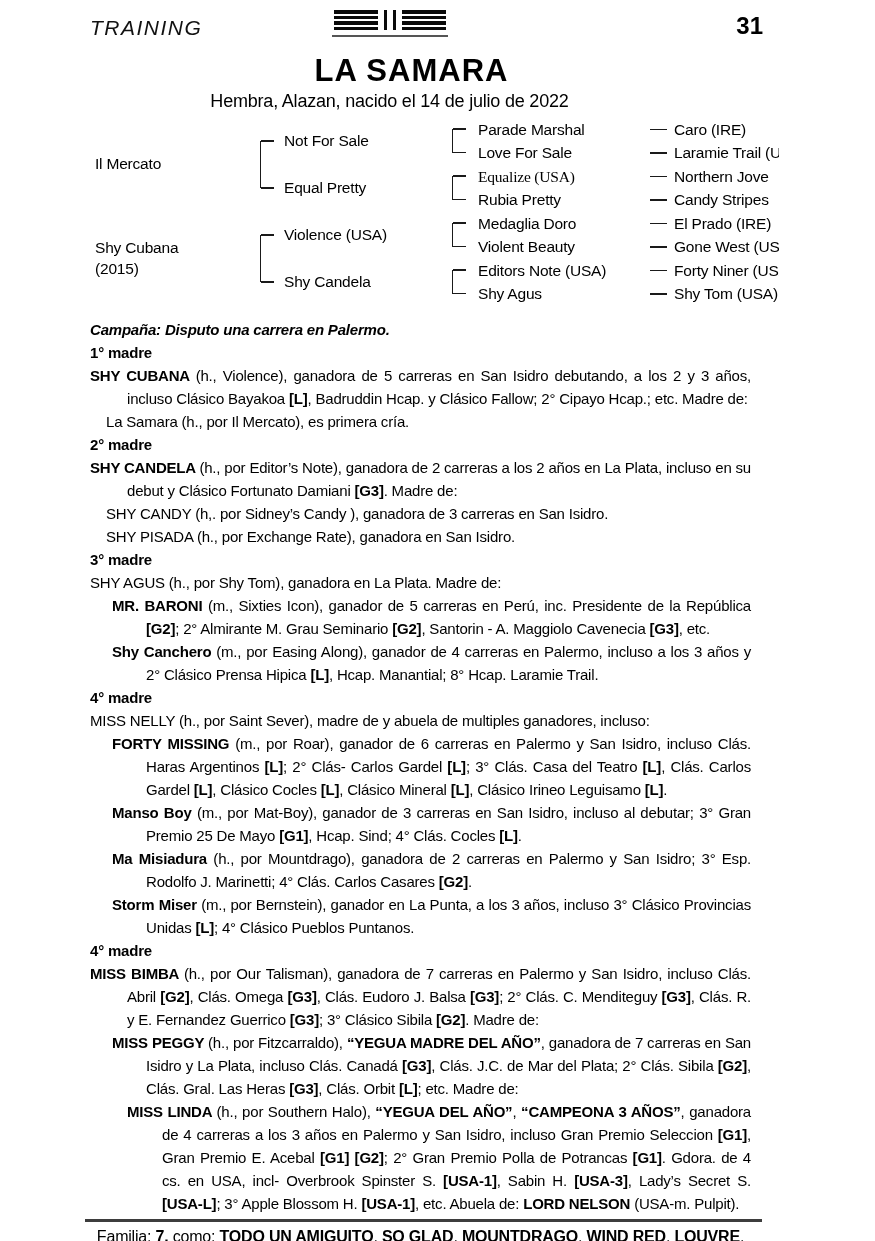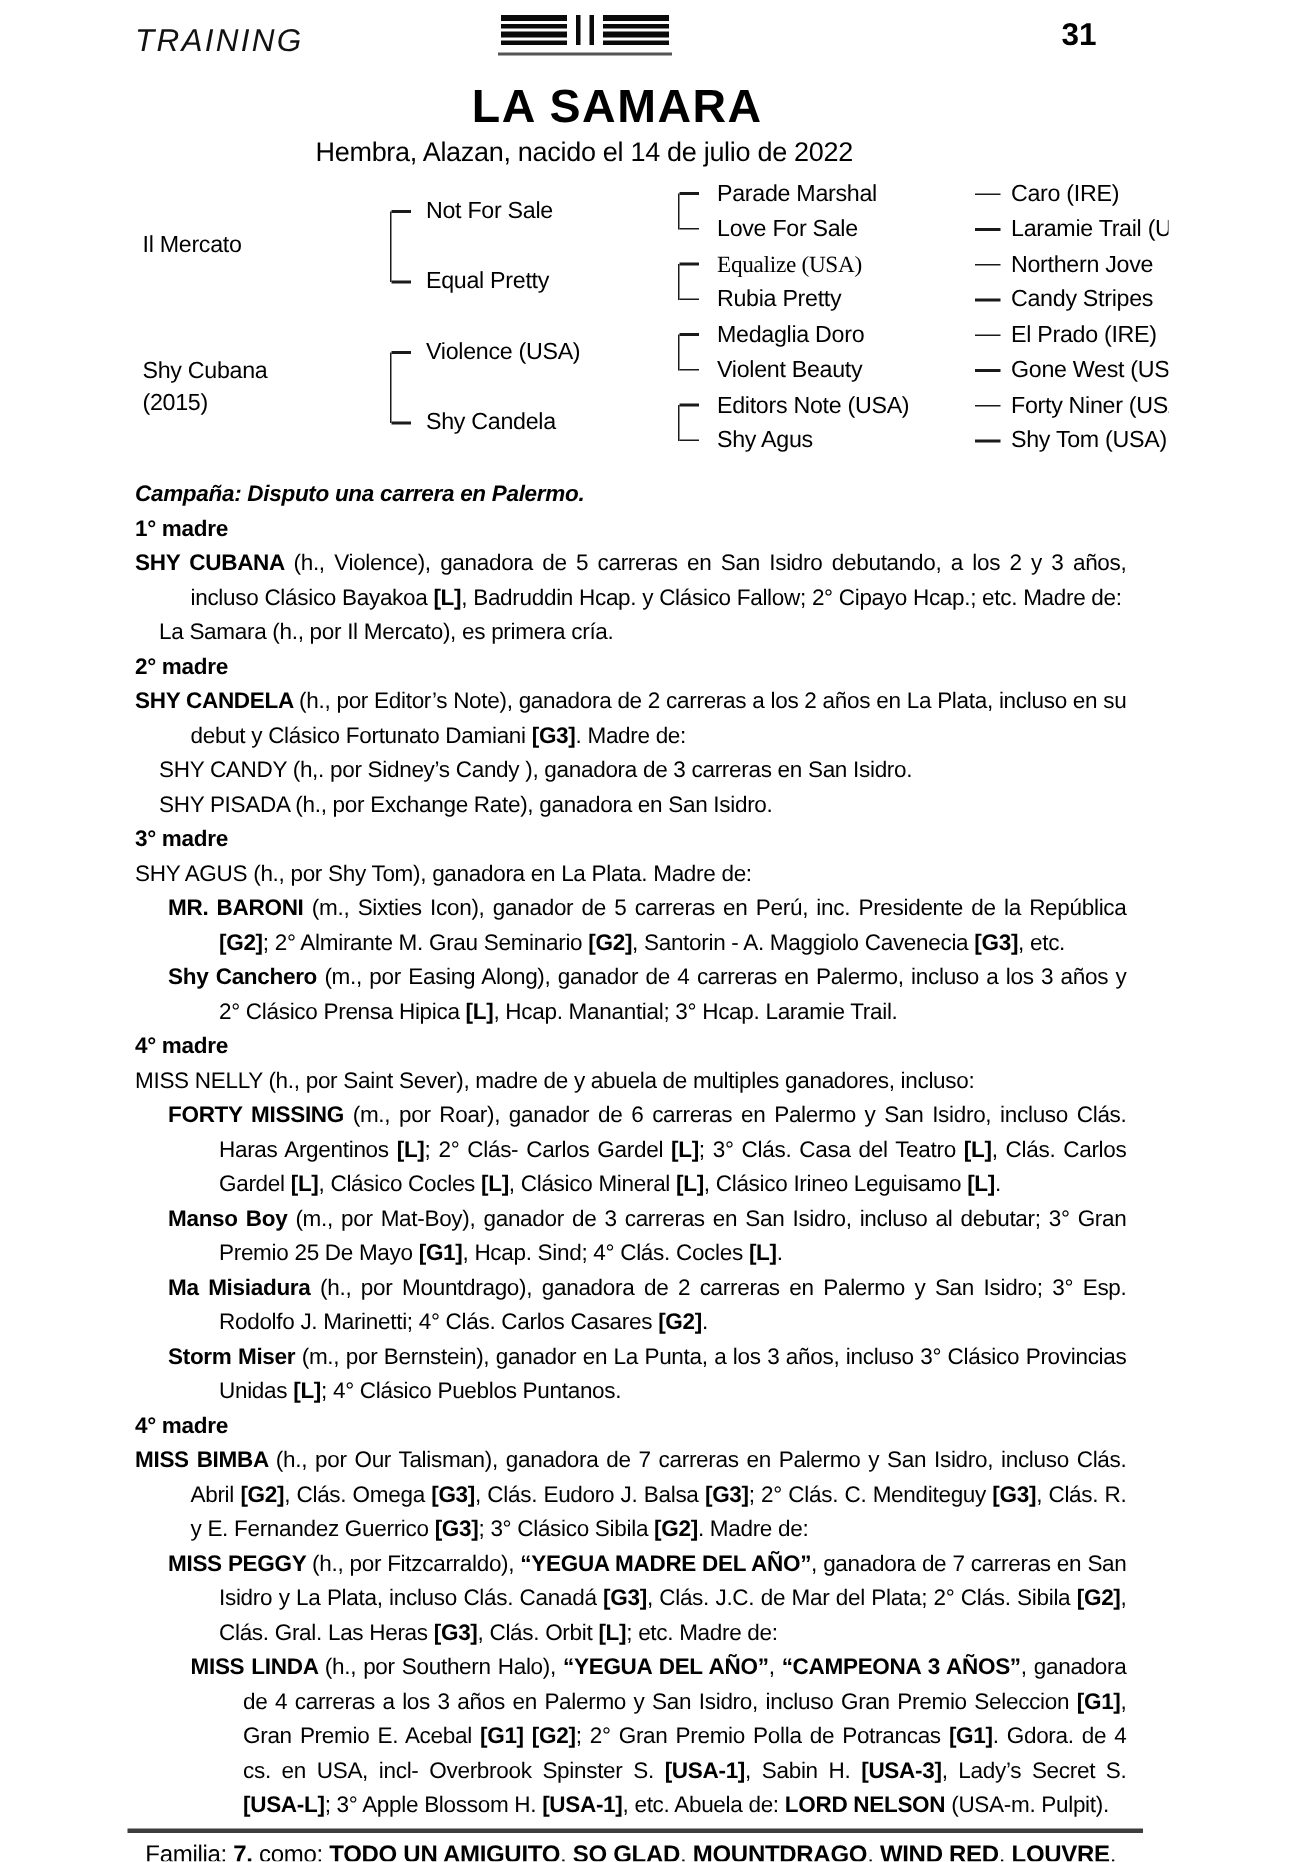--- a/index.html
+++ b/index.html
@@ -3,21 +3,21 @@
 <meta charset="utf-8">
 <style>
   html,body{margin:0;padding:0;background:#fff;}
   .page{position:relative;width:779px;height:1241px;background:#fff;color:#000;
         font-family:"Liberation Sans", sans-serif;overflow:hidden;}
 
   
   .header{position:relative;height:54px;}
   .training{position:absolute;left:90px;top:16px;font-size:21px;font-style:italic;
             letter-spacing:1.5px;color:#111;}
-  .pageno{position:absolute;right:48px;top:12px;font-size:21px;font-weight:bold;}
+  .pageno{position:absolute;right:16px;top:12px;font-size:24px;font-weight:bold;}
   .brand{position:absolute;left:50%;transform:translateX(-50%);top:10px;
          display:flex;align-items:center;gap:6px;padding:0 2px 5px 2px;
          border-bottom:2px solid #555;}
   .brand-text{font-family:"Liberation Serif", serif;font-size:23px;letter-spacing:2px;
               white-space:nowrap;color:#0a0a0a;}
   .bars{display:flex;flex-direction:column;gap:2px;}
   .bars i{display:block;width:44px;height:3.5px;background:#0a0a0a;}
   .vbar{display:block;width:3px;height:20px;background:#0a0a0a;}
 
   
@@ -132,21 +132,21 @@
       <div class="para heading"><span class="b">1° madre</span></div>
       <div class="para p0"><span class="b">SHY CUBANA </span><span>(h., Violence), ganadora de 5 carreras en San Isidro debutando, a los 2 y 3 años, incluso Clásico Bayakoa </span><span class="b">[L]</span><span>, Badruddin Hcap. y Clásico Fallow; 2° Cipayo Hcap.; etc. Madre de:</span></div>
       <div class="para p1"><span>La Samara (h., por Il Mercato), es primera cría.</span></div>
       <div class="para heading"><span class="b">2° madre</span></div>
       <div class="para p0"><span class="b">SHY CANDELA </span><span>(h., por Editor’s Note), ganadora de 2 carreras a los 2 años en La Plata, incluso en su debut y Clásico Fortunato Damiani </span><span class="b">[G3]</span><span>. Madre de:</span></div>
       <div class="para p1"><span>SHY CANDY (h,. por Sidney’s Candy ), ganadora de 3 carreras en San Isidro.</span></div>
       <div class="para p1"><span>SHY PISADA (h., por Exchange Rate), ganadora en San Isidro.</span></div>
       <div class="para heading"><span class="b">3° madre</span></div>
       <div class="para p0"><span>SHY AGUS (h., por Shy Tom), ganadora en La Plata. Madre de:</span></div>
       <div class="para p2"><span class="b">MR. BARONI </span><span>(m., Sixties Icon), ganador de 5 carreras en Perú, inc. Presidente de la República </span><span class="b">[G2]</span><span>; 2° Almirante M. Grau Seminario </span><span class="b">[G2]</span><span>, Santorin - A. Maggiolo Cavenecia </span><span class="b">[G3]</span><span>, etc.</span></div>
-      <div class="para p2"><span class="b">Shy Canchero </span><span>(m., por Easing Along), ganador de 4 carreras en Palermo, incluso a los 3 años y 2° Clásico Prensa Hipica </span><span class="b">[L]</span><span>, Hcap. Manantial; 3° Hcap. Laramie Trail.</span></div>
+      <div class="para p2"><span class="b">Shy Canchero </span><span>(m., por Easing Along), ganador de 4 carreras en Palermo, incluso a los 3 años y 2° Clásico Prensa Hipica </span><span class="b">[L]</span><span>, Hcap. Manantial; 8° Hcap. Laramie Trail.</span></div>
       <div class="para heading"><span class="b">4° madre</span></div>
       <div class="para p0"><span>MISS NELLY (h., por Saint Sever), madre de y abuela de multiples ganadores, incluso:</span></div>
       <div class="para p2"><span class="b">FORTY MISSING </span><span>(m., por Roar), ganador de 6 carreras en Palermo y San Isidro, incluso Clás. Haras Argentinos </span><span class="b">[L]</span><span>; 2° Clás- Carlos Gardel </span><span class="b">[L]</span><span>; 3° Clás. Casa del Teatro </span><span class="b">[L]</span><span>, Clás. Carlos Gardel </span><span class="b">[L]</span><span>, Clásico Cocles </span><span class="b">[L]</span><span>, Clásico Mineral </span><span class="b">[L]</span><span>, Clásico Irineo Leguisamo </span><span class="b">[L]</span><span>.</span></div>
       <div class="para p2"><span class="b">Manso Boy </span><span>(m., por Mat-Boy), ganador de 3 carreras en San Isidro, incluso al debutar; 3° Gran Premio 25 De Mayo </span><span class="b">[G1]</span><span>, Hcap. Sind; 4° Clás. Cocles </span><span class="b">[L]</span><span>.</span></div>
       <div class="para p2"><span class="b">Ma Misiadura </span><span>(h., por Mountdrago), ganadora de 2 carreras en Palermo y San Isidro; 3° Esp. Rodolfo J. Marinetti; 4° Clás. Carlos Casares </span><span class="b">[G2]</span><span>.</span></div>
       <div class="para p2"><span class="b">Storm Miser </span><span>(m., por Bernstein), ganador en La Punta, a los 3 años, incluso 3° Clásico Provincias Unidas </span><span class="b">[L]</span><span>; 4° Clásico Pueblos Puntanos.</span></div>
       <div class="para heading"><span class="b">4° madre</span></div>
       <div class="para p0"><span class="b">MISS BIMBA </span><span>(h., por Our Talisman), ganadora de 7 carreras en Palermo y San Isidro, incluso Clás. Abril </span><span class="b">[G2]</span><span>, Clás. Omega </span><span class="b">[G3]</span><span>, Clás. Eudoro J. Balsa </span><span class="b">[G3]</span><span>; 2° Clás. C. Menditeguy </span><span class="b">[G3]</span><span>, Clás. R. y E. Fernandez Guerrico </span><span class="b">[G3]</span><span>; 3° Clásico Sibila </span><span class="b">[G2]</span><span>. Madre de:</span></div>
       <div class="para p2"><span class="b">MISS PEGGY </span><span>(h., por Fitzcarraldo), </span><span class="b">“YEGUA MADRE DEL AÑO”</span><span>, ganadora de 7 carreras en San Isidro y La Plata, incluso Clás. Canadá </span><span class="b">[G3]</span><span>, Clás. J.C. de Mar del Plata; 2° Clás. Sibila </span><span class="b">[G2]</span><span>, Clás. Gral. Las Heras </span><span class="b">[G3]</span><span>, Clás. Orbit </span><span class="b">[L]</span><span>; etc. Madre de:</span></div>
       <div class="para p3"><span class="b">MISS LINDA </span><span>(h., por Southern Halo), </span><span class="b">“YEGUA DEL AÑO”</span><span>, </span><span class="b">“CAMPEONA 3 AÑOS”</span><span>, ganadora de 4 carreras a los 3 años en Palermo y San Isidro, incluso Gran Premio Seleccion </span><span class="b">[G1]</span><span>, Gran Premio E. Acebal </span><span class="b">[G1] [G2]</span><span>; 2° Gran Premio Polla de Potrancas </span><span class="b">[G1]</span><span>. Gdora. de 4 cs. en USA, incl- Overbrook Spinster S. </span><span class="b">[USA-1]</span><span>, Sabin H. </span><span class="b">[USA-3]</span><span>, Lady’s Secret S. </span><span class="b">[USA-L]</span><span>; 3° Apple Blossom H. </span><span class="b">[USA-1]</span><span>, etc. Abuela de: </span><span class="b">LORD NELSON </span><span>(USA-m. Pulpit).</span></div>

